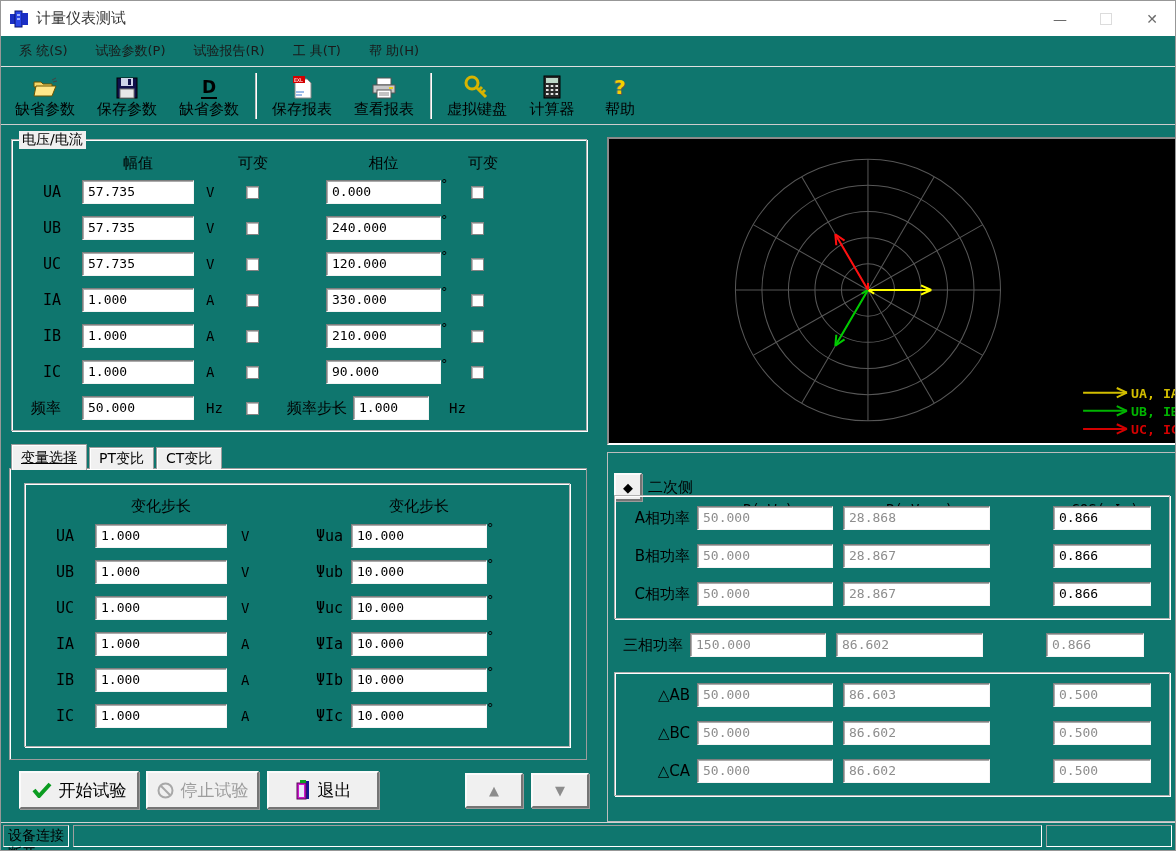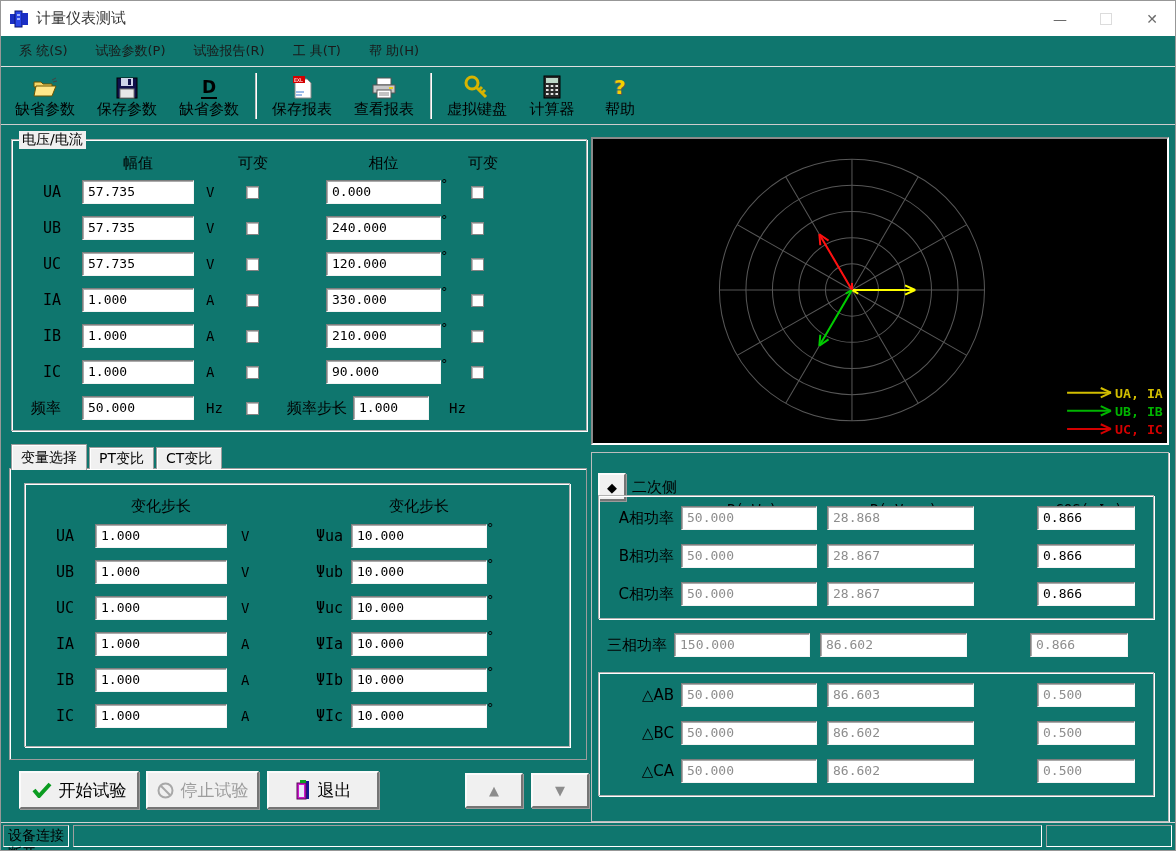--- a/index.html
+++ b/index.html
@@ -25,21 +25,21 @@
              border-top:1px solid #e0e0e0; border-bottom:1px solid #cdcdcd; }
   .tb-btn { display:flex; flex-direction:column; align-items:center; justify-content:center;
             width:82px; height:55px; gap:1px; font-size:15px; color:#000; }
   .tb-btn.narrow { width:68px; }
   .tb-sep { width:1px; height:46px; background:#c2c2c2; box-shadow:1px 0 0 #ffffff; margin:0 5px; }
   .tb-ico { height:26px; display:flex; align-items:flex-end; justify-content:center; }
   .dflt-d { font-size:17px; font-weight:bold; border-bottom:2px solid #000; line-height:19px; padding:0 1px; }
   .help-q { font-size:20px; font-weight:bold; color:#f4d000; text-shadow:1px 1px 0 #555, -1px 0 0 #777; }
 
   
-  .content { flex:1; display:flex; gap:2px; padding:12px 4px 0 8px; }
+  .content { flex:1; display:flex; gap:18px; padding:12px 4px 0 8px; }
   .left-col  { width:580px; flex:none; }
   .right-col { width:578px; flex:none; display:flex; flex-direction:column; }
 
   .gb { border:1px solid #b0b0b0; box-shadow:inset 1px 1px 0 #ffffff, 1px 1px 0 #ffffff; position:relative; }
   .gb-legend { position:absolute; top:-9px; left:7px; background:#f0f0f0; padding:0 3px; font-size:14px; }
 
   .fld { background:#fff; border:1px solid #7e7e7e; border-bottom-color:#f4f4f4; border-right-color:#f4f4f4;
          box-shadow:inset 1px 1px 0 #ababab; height:24px; line-height:22px; padding-left:5px;
          font-family:"DejaVu Sans Mono","Liberation Mono",monospace; font-size:13px; color:#000; overflow:hidden; }
   .fld.gray { color:#8d8d8d; }
@@ -57,21 +57,21 @@
   .c-center { text-align:center; }
   .vc-grid .unit { padding-left:12px; }
   .vc-grid .cb { margin-left:8px; }
   .freq-row { display:flex; align-items:center; height:36px; padding-left:6px; }
 
   
   .tabstrip { margin:13px 0 0 2px; position:relative; z-index:2; padding-left:0; }
   .tab { display:inline-block; height:22px; line-height:21px; padding:0 9px; font-size:14px;
          border:1px solid #9c9c9c; border-bottom:none; background:#f0f0f0;
          box-shadow:inset 1px 1px 0 #fff; vertical-align:bottom; margin-right:2px; }
-  .tab.active { height:26px; line-height:25px; margin-bottom:-1px; }
+  .tab.active { height:26px; line-height:25px; margin-bottom:-1px;text-decoration:underline; }
   .tabpage { width:578px; height:292px; border:1px solid #9c9c9c; box-shadow:inset 1px 1px 0 #fff;
              margin-top:-1px; position:relative; z-index:1; padding:14px 16px 0 14px; }
   .step-box { height:264px; padding-top:2px; }
   .step-grid { display:grid; grid-template-columns:64px 132px 46px 26px 52px 136px 20px;
                align-items:center; height:36px; padding-left:6px; }
   .step-head { height:24px; margin-top:8px; font-size:15px;font-family:Liberation Mono, monospace; }
   .psi-label { text-align:right; padding-right:8px; font-size:15px; font-family:"DejaVu Sans Mono","Liberation Mono",monospace; }
 
   
   .action-row { display:flex; align-items:center; margin-top:11px; padding-left:10px; }

